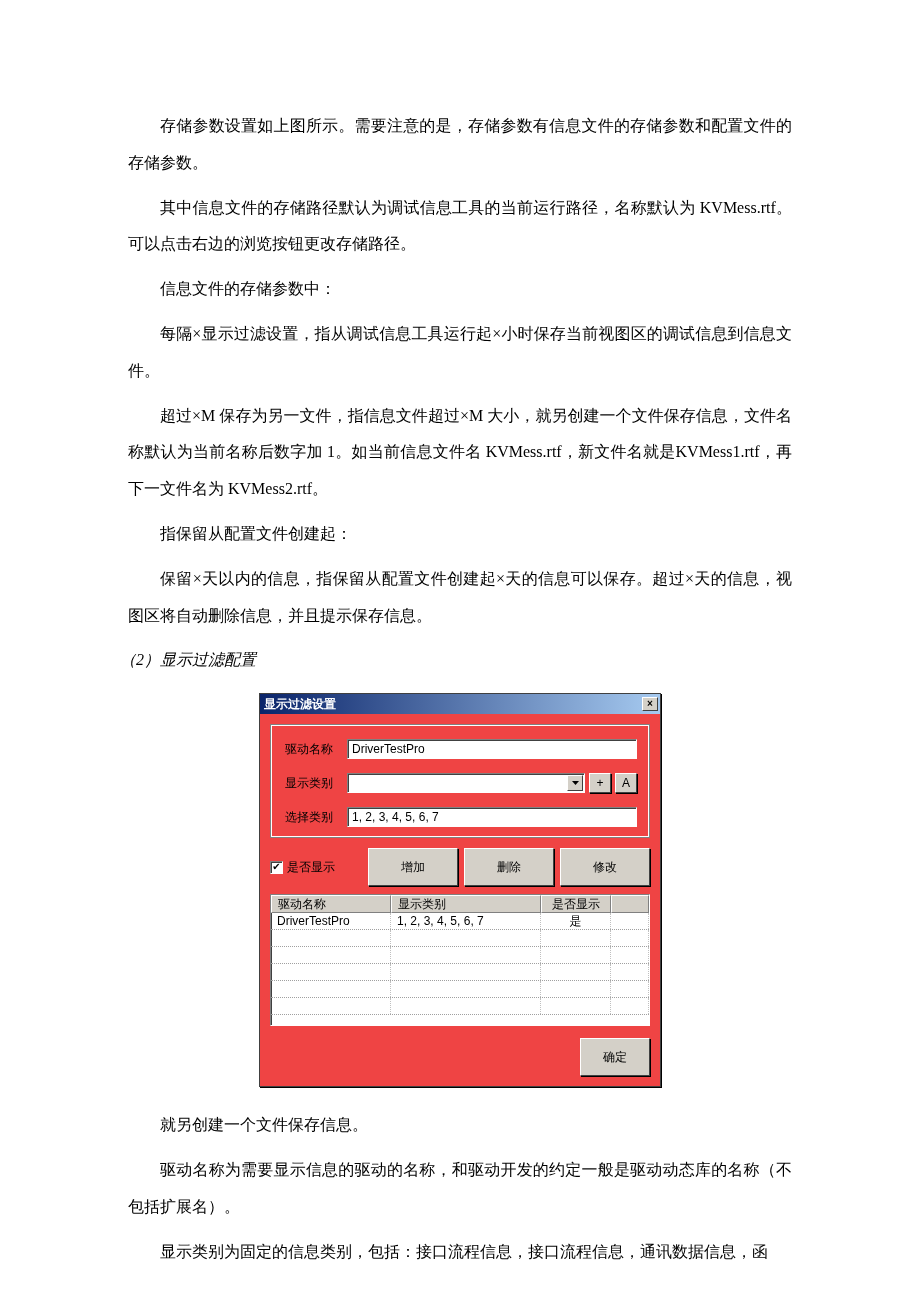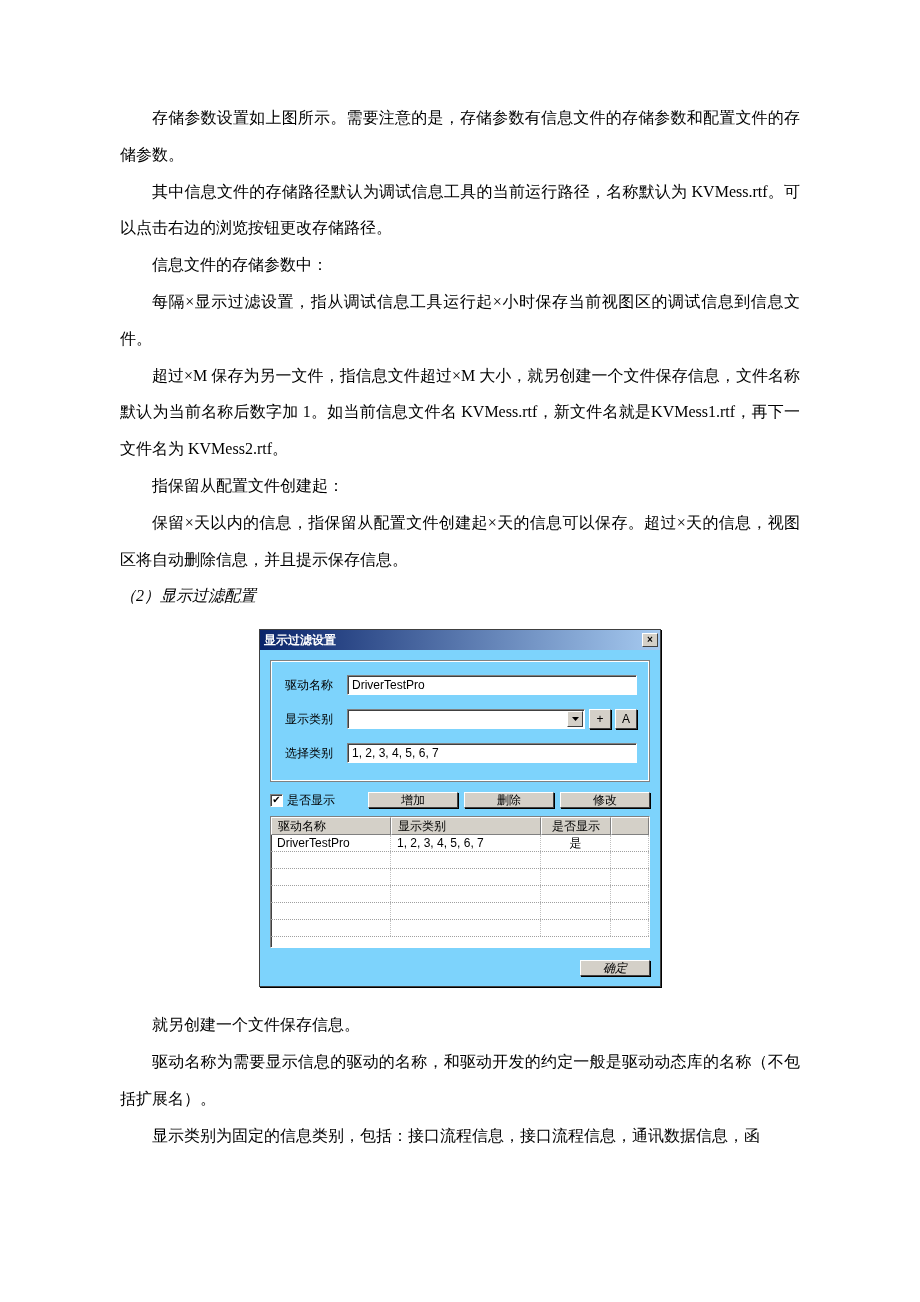--- a/index.html
+++ b/index.html
@@ -11,38 +11,38 @@
   }
   body {
     font-family: "SimSun", "宋体", serif;
     font-size: 16px;
     color: #000;
     line-height: 2.3;
     padding: 100px 120px 60px 120px;
   }
   .para {
     text-indent: 2em;
-    margin: 0;
+    margin: 8px;
     text-align: justify;
   }
   .para-noindent {
     margin: 0;
     font-style: italic;
   }
   .dialog-wrap {
     display: flex;
     justify-content: center;
     margin: 14px 0 20px 0;
   }
   .dialog {
     width: 402px;
     font-family: "Microsoft Sans Serif", Tahoma, sans-serif;
     font-size: 12px;
     line-height: 1.2;
-    background: #7dd3fc;
+    background: #ef4444;
     border: 1px solid #404040;
     box-shadow: 1px 1px 0 #000;
   }
   .titlebar {
     height: 20px;
     background: linear-gradient(to right, #0a246a, #a6caf0);
     color: #fff;
     display: flex;
     align-items: center;
     padding: 0 2px 0 4px;
@@ -68,21 +68,21 @@
     border: 1px solid #808080;
     box-shadow: inset -1px -1px 0 #fff, inset 1px 1px 0 #fff;
     padding: 14px 12px 10px 12px;
     position: relative;
   }
   .form-row {
     display: flex;
     align-items: center;
     margin-bottom: 14px;
   }
-  .form-row:last-child { margin-bottom: 8px; }
+  .form-row:last-child { margin-bottom: 0; }
   .form-label {
     width: 64px;
     text-align: left;
     padding-left: 2px;
   }
   .sunken-input {
     flex: 1;
     background: #fff;
     border-top: 1px solid #808080;
     border-left: 1px solid #808080;
@@ -130,21 +130,21 @@
     background: #d4d0c8;
     border-top: 1px solid #fff;
     border-left: 1px solid #fff;
     border-right: 1px solid #404040;
     border-bottom: 1px solid #404040;
     box-shadow: 1px 1px 0 #000;
     text-align: center;
     padding: 2px 12px;
     font-family: "Microsoft Sans Serif", Tahoma, sans-serif;
     font-size: 12px;
-    height: 16px;
+    height: 38px;
     display: flex;
     align-items: center;
     justify-content: center;
   }
   .small-btn {
     width: 22px;
     height: 20px;
     padding: 0;
   }
   .action-row {
@@ -212,21 +212,20 @@
     align-items: center;
   }
   .col1 { width: 120px; }
   .col2 { width: 150px; }
   .col3 { width: 70px; justify-content: center; }
   .col4 { flex: 1; }
   .dialog-footer {
     display: flex;
     justify-content: flex-end;
     padding: 4px 10px 10px 10px;
-    font-style: italic;
   }
   .dialog-footer .btn { width: 70px; }
 </style>
 </head>
 <body>
 
 <p class="para">存储参数设置如上图所示。需要注意的是，存储参数有信息文件的存储参数和配置文件的存储参数。</p>
 <p class="para">其中信息文件的存储路径默认为调试信息工具的当前运行路径，名称默认为 KVMess.rtf。可以点击右边的浏览按钮更改存储路径。</p>
 <p class="para">信息文件的存储参数中：</p>
 <p class="para">每隔×显示过滤设置，指从调试信息工具运行起×小时保存当前视图区的调试信息到信息文件。</p>

